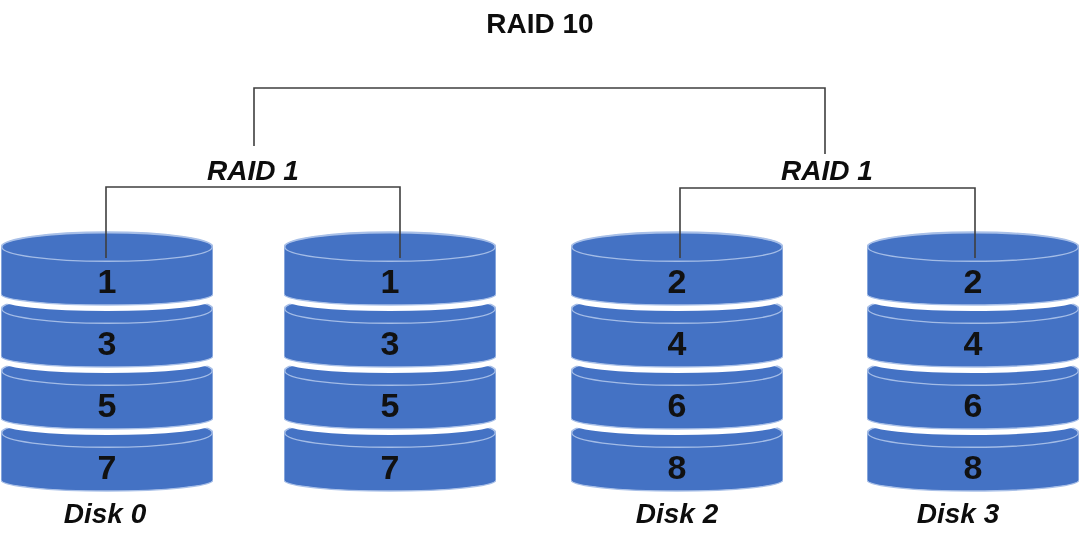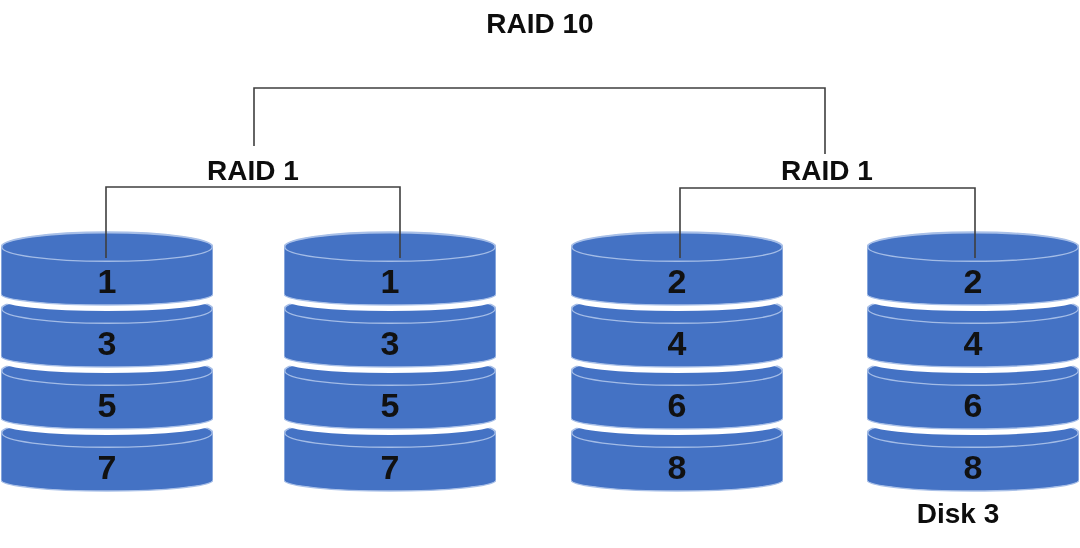--- a/index.html
+++ b/index.html
@@ -18,21 +18,21 @@
     overflow:hidden;
   }
   .lbl{
     position:absolute;
     font-weight:bold;
     font-size:28px;
     color:var(--text);
     white-space:nowrap;
   }
   .centered{left:0;width:1080px;text-align:center;}
-  .anchor-center{transform:translateX(-50%);}
+  .anchor-center{transform:translateX(-50%);font-style:italic;}
   .overlay{
     position:absolute;left:0;top:0;width:1080px;height:548px;
     z-index:5;pointer-events:none;
   }
   .stack{position:absolute;top:230px;width:212px;height:280px;z-index:2;}
   .platter-fill{fill:var(--platter);stroke:var(--platter-rim);stroke-width:1.3;}
   .platter-halo{fill:var(--background);stroke:var(--background);stroke-width:2;}
   .rim{fill:none;stroke:var(--platter-rim);stroke-width:1.4;opacity:.95;}
   .blocknum{
     font-family:"Liberation Sans", sans-serif;
@@ -158,15 +158,17 @@
       <text class="blocknum" x="106" y="63">4</text>
     </g>
     <g transform="translate(0,0)">
       <path class="platter-halo" transform="translate(0,5)" d="M0,17 A106,15 0 0 1 212,17 L212,64 A106,11 0 0 1 0,64 Z"></path>
       <path class="platter-fill" d="M0,17 A106,15 0 0 1 212,17 L212,64 A106,11 0 0 1 0,64 Z"></path>
       <ellipse class="rim" cx="106" cy="17" rx="105.2" ry="14.3"></ellipse>
       <text class="blocknum" x="106" y="63">2</text>
     </g>
   </svg>
 
+  <div class="lbl anchor-center" style="left:105px;top:498px;">Disk 0</div>
+  <div class="lbl anchor-center" style="left:677px;top:498px;">Disk 2</div>
   <div class="lbl anchor-center" style="left:958px;top:498px;">Disk 3</div>
 
 </div>
 
 </body></html>

